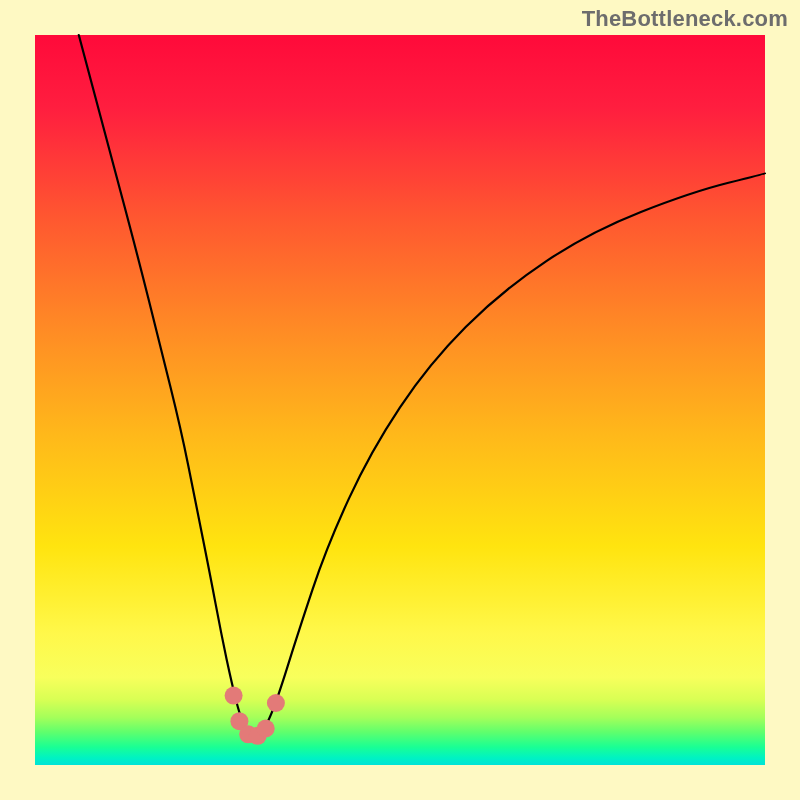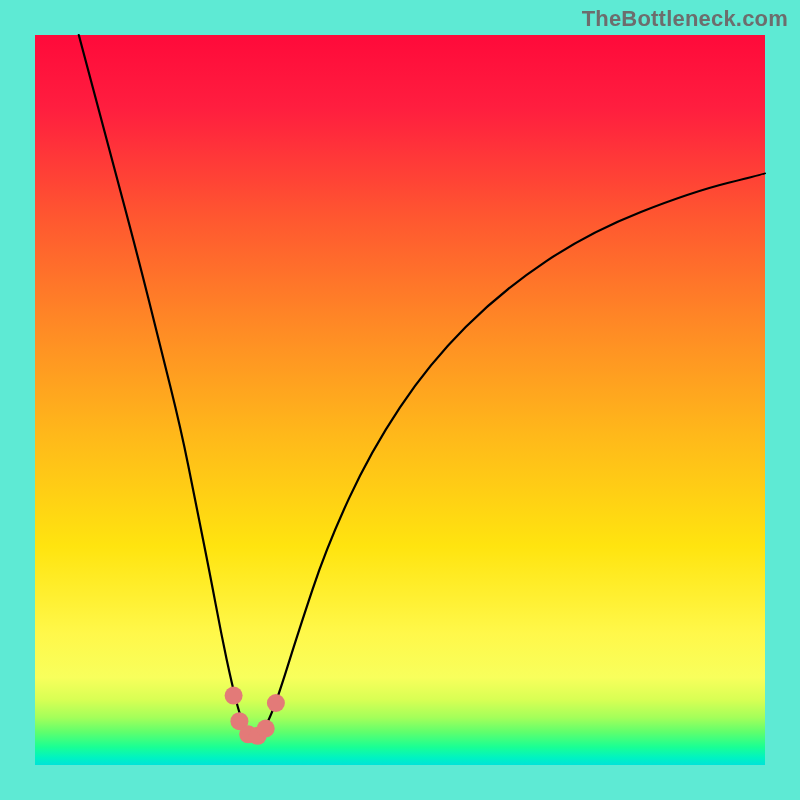--- a/index.html
+++ b/index.html
@@ -9,21 +9,21 @@
     height: 800px;
     background: #000;
     overflow: hidden;
   }
   .frame {
     position: absolute;
     left: 0;
     top: 0;
     width: 800px;
     height: 800px;
-    background: #5eead4;
+    background: #fef9c3;
   }
   .plot {
     position: absolute;
     left: 35px;
     top: 35px;
     width: 730px;
     height: 730px;
     
     background: linear-gradient(to bottom,
       #ff0a3a 0%,

